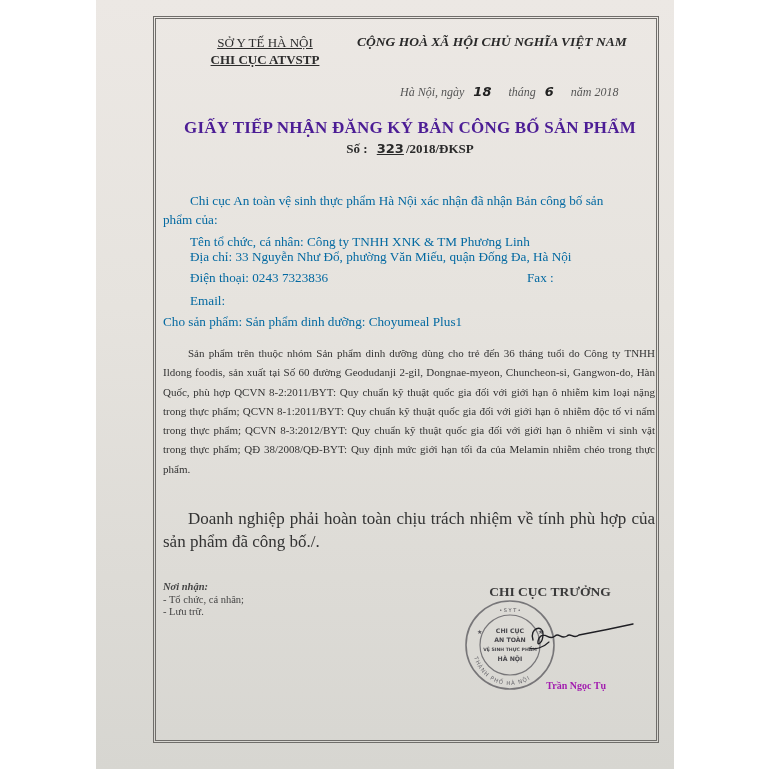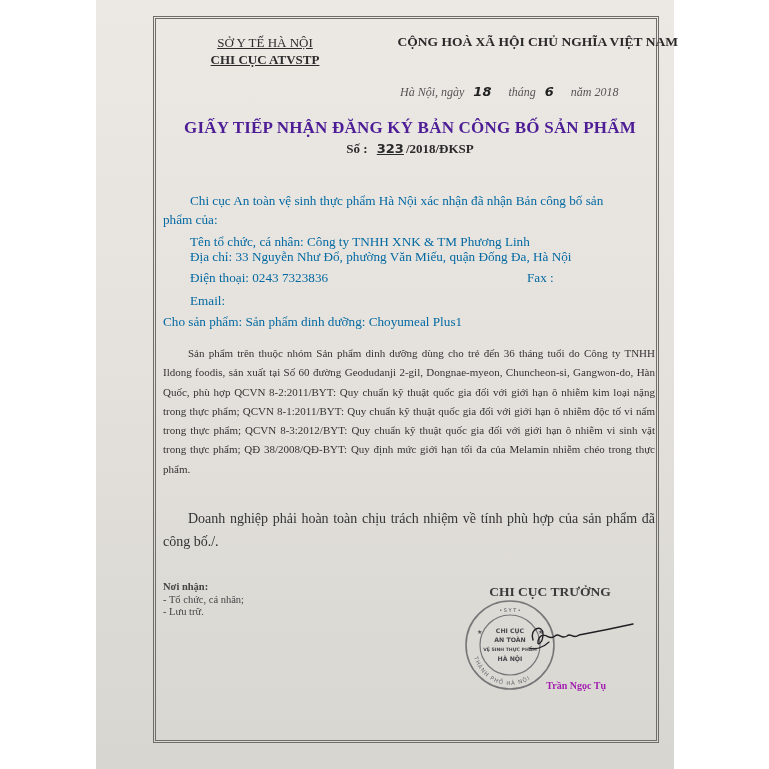--- a/index.html
+++ b/index.html
@@ -12,21 +12,21 @@
       background: linear-gradient(180deg, #ece8e4 0%, #e6e3de 40%, #dddbd6 75%, #d7d6d1 100%);
     }
     .frame {
       position: absolute; left: 153px; top: 16px; width: 506px; height: 727px;
       border: 3px double #6f6d6a;
       box-sizing: border-box;
     }
     .abs { position: absolute; white-space: nowrap; }
     .hdr-left { left: 190px; top: 34px; width: 150px; text-align: center; font-size: 13px; line-height: 17px; color: #2d2d2d; text-decoration: underline; }
     .hdr-left .l2 { font-weight: bold; }
-    .hdr-right { left: 378px; top: 33px; width: 300px; text-align: right; font-size: 13.5px; line-height: 17px; font-weight: bold; color: #2a2a2a; }
+    .hdr-right { left: 357px; top: 33px; width: 300px; text-align: left; font-size: 13.5px; line-height: 17px; font-weight: bold; color: #2a2a2a; font-style: italic; }
     .hdr-right .l2 { font-size: 12.5px; text-decoration: underline; }
     .date-line { left: 400px; top: 84px; font-size: 12px; font-style: italic; color: #555; }
     .date-line .hw { font-family: "DejaVu Sans", sans-serif; font-style: italic; font-weight: bold; color: #222; font-size: 13px; margin: 0 14px 8px 6px; }
     .title { left: 160px; top: 118px; width: 500px; text-align: center; font-size: 17px; font-weight: bold; color: #4c1d95; letter-spacing: 0.2px; }
     .doc-no { left: 160px; top: 141px; width: 500px; text-align: center; font-size: 13px; font-weight: bold; color: #2a2a2a; }
     .doc-no .num { font-family: "DejaVu Sans", sans-serif; text-decoration: underline; margin: 0 2px 0 6px; }
     .doc-no .suffix { }
     .body-text { font-size: 13.2px; color: #0369a1; }
     .p1a { left: 190px; top: 193px; }
     .p1b { left: 163px; top: 212px; }
@@ -35,26 +35,26 @@
     .phone { left: 190px; top: 270px; }
     .fax { left: 527px; top: 270px; }
     .email { left: 190px; top: 293px; }
     .product { left: 163px; top: 314px; }
     .para2 {
       position: absolute; left: 163px; top: 344px; width: 492px; font-size: 11px; line-height: 19.3px;
       text-align: justify; color: #333; white-space: normal;
     }
     .para2 .indent { display: inline-block; width: 25px; }
     .para3 {
-      position: absolute; left: 163px; top: 507px; width: 492px; font-size: 14px; line-height: 23px;
+      position: absolute; left: 163px; top: 507px; width: 492px; font-size: 17px; line-height: 23px;
       text-align: justify; color: #333;
     }
     .para3 .indent { display: inline-block; width: 25px; }
     .recipients { left: 163px; top: 581px; font-size: 10.5px; line-height: 12.5px; color: #444; }
-    .recipients .lbl { font-weight: bold; }
+    .recipients .lbl { font-style: italic; font-weight: bold; }
     .sign-title { left: 470px; top: 584px; width: 160px; text-align: center; font-size: 13.5px; font-weight: bold; color: #3a3a3a; }
     .stamp { position: absolute; left: 463px; top: 598px; width: 94px; height: 94px; }
     .signature { position: absolute; left: 525px; top: 618px; width: 110px; height: 40px; }
     .signer { left: 476px; top: 680px; width: 130px; text-align: right; font-size: 10px; font-weight: bold; color: #a21caf; }
   </style>
 </head>
 <body>
 
 <div class="paper"></div>
 <div class="frame"></div>

